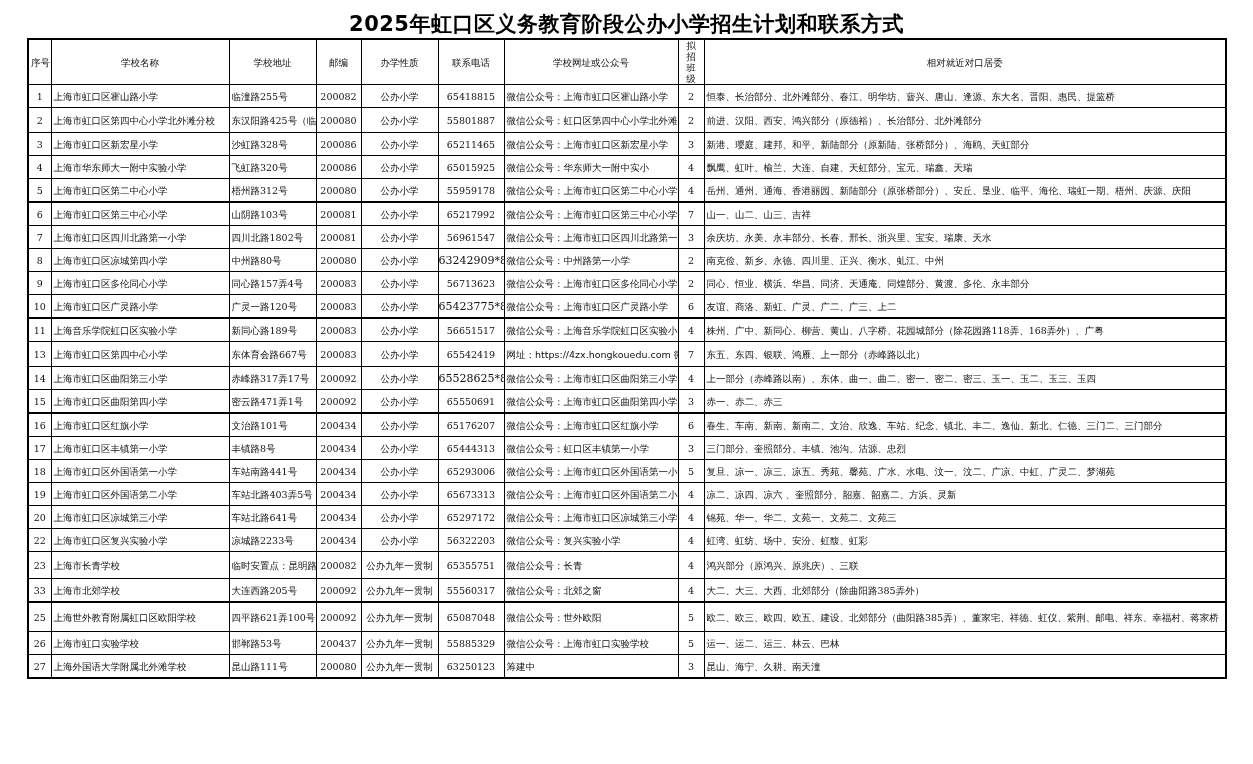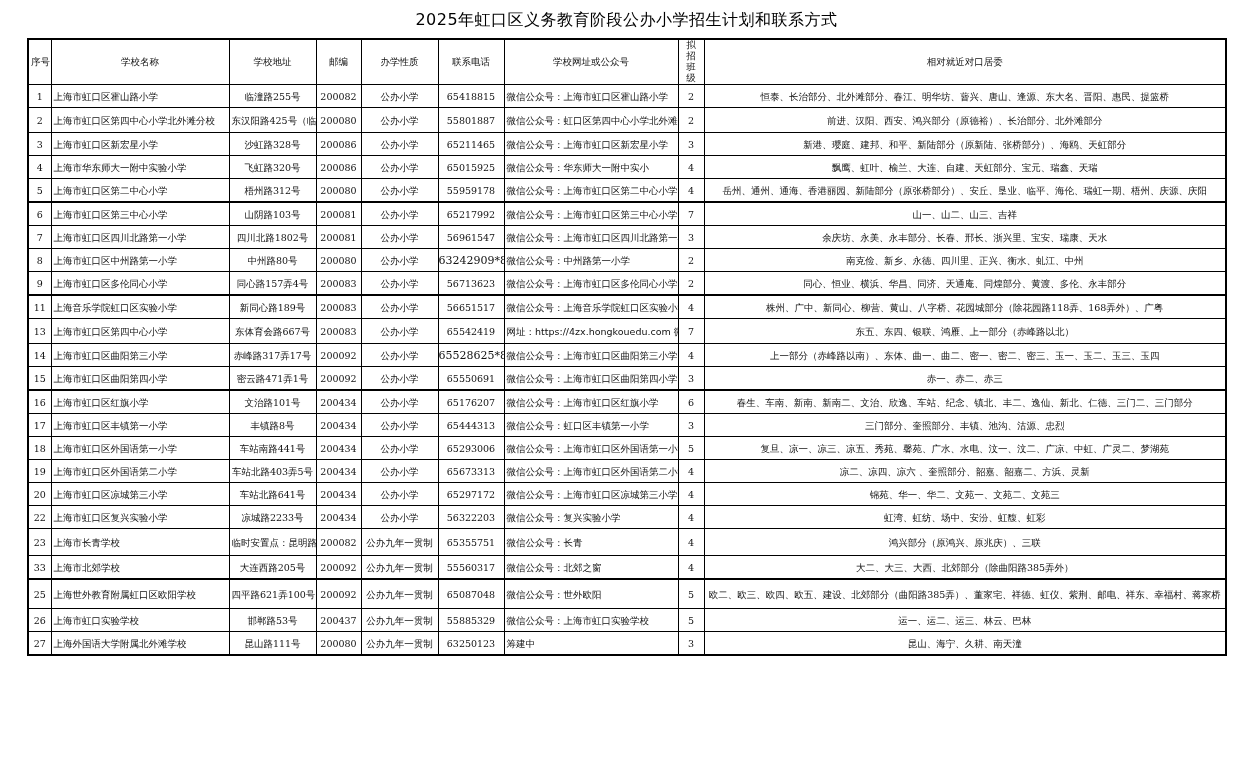--- a/index.html
+++ b/index.html
@@ -1,29 +1,29 @@
 <!DOCTYPE html>
 <html><head>
 <meta charset="utf-8">
 <style>
   html, body { margin: 0; padding: 0; background: #ffffff; }
   body { width: 1253px; height: 764px; overflow: hidden; position: relative; font-family: "DejaVu Serif", "Liberation Serif", serif; color: #111; }
-  .title { position: absolute; top: 10px; left: 0; width: 1253px; text-align: center; font-family: "DejaVu Sans", "Liberation Sans", sans-serif; font-size: 16px; font-weight: normal; letter-spacing: 0.5px; color: #000; }
+  .title { position: absolute; top: 10px; left: 0; width: 1253px; text-align: center; font-family: "DejaVu Sans", "Liberation Sans", sans-serif; font-size: 21px; font-weight: bold; letter-spacing: 0.5px; color: #000; }
   table.grid { position: absolute; top: 38px; left: 27px; width: 1200px; border-collapse: collapse; table-layout: fixed; border: 2px solid #000; }
   table.grid th, table.grid td { border: 1px solid #000; padding: 0 2px; font-size: 9.5px; line-height: 11px; overflow: hidden; white-space: nowrap; }
-  table.grid th { height: 44px; font-weight: normal; text-align: center; font-family: Liberation Serif, serif; font-size: 9.5px; }
+  table.grid th { height: 44px; font-weight: normal; text-align: center; font-family: Liberation Sans, sans-serif; font-size: 9.5px; }
   table.grid td { height: 22px; }
   table.grid tr.thick td { border-top: 2px solid #000; }
   col.c-no { width: 23px; } col.c-name { width: 178px; } col.c-addr { width: 87px; } col.c-zip { width: 45px; }
   col.c-type { width: 77px; } col.c-tel { width: 66px; } col.c-web { width: 174px; } col.c-cls { width: 26px; } col.c-area { width: auto; }
   td.center { text-align: center; }
   td.name { font-size: 10px; }
   td.web { font-size: 7.5px; font-family: "DejaVu Sans", "Liberation Sans", sans-serif; white-space: normal; line-height: 9px; }
   td.tel.small { font-size: 11px; padding: 0; }
-  td.wrap { white-space: normal; text-align: center; }
+  td.wrap { white-space: normal; }
   td.area { font-size: 9.5px; }
 </style>
 </head>
 <body>
 
 <div class="title">2025年虹口区义务教育阶段公办小学招生计划和联系方式</div>
 
 <table class="grid">
   <colgroup>
     <col class="c-no">
@@ -122,39 +122,50 @@
         <td class="wrap">四川北路1802号</td>
         <td class="center">200081</td>
         <td class="center">公办小学</td>
         <td class="center tel">56961547</td>
         <td class="web">微信公众号：上海市虹口区四川北路第一小学</td>
         <td class="center">3</td>
         <td class="area wrap">余庆坊、永美、永丰部分、长春、邢长、浙兴里、宝安、瑞康、天水</td>
       </tr>
       <tr>
         <td class="center">8</td>
-        <td class="name">上海市虹口区中州路第一小学</td>
+        <td class="name">上海市虹口区凉城第四小学</td>
         <td class="wrap">中州路80号</td>
         <td class="center">200080</td>
         <td class="center">公办小学</td>
         <td class="center tel small">63242909*8015</td>
         <td class="web">微信公众号：中州路第一小学</td>
         <td class="center">2</td>
         <td class="area wrap">南克俭、新乡、永德、四川里、正兴、衡水、虬江、中州</td>
       </tr>
       <tr>
         <td class="center">9</td>
         <td class="name">上海市虹口区多伦同心小学</td>
         <td class="wrap">同心路157弄4号</td>
         <td class="center">200083</td>
         <td class="center">公办小学</td>
         <td class="center tel">56713623</td>
         <td class="web">微信公众号：上海市虹口区多伦同心小学</td>
         <td class="center">2</td>
         <td class="area wrap">同心、恒业、横浜、华昌、同济、天通庵、同煌部分、黄渡、多伦、永丰部分</td>
+      </tr>
+      <tr>
+        <td class="center">10</td>
+        <td class="name">上海市虹口区广灵路小学</td>
+        <td class="wrap">广灵一路120号</td>
+        <td class="center">200083</td>
+        <td class="center">公办小学</td>
+        <td class="center tel small">65423775*8038</td>
+        <td class="web">微信公众号：上海市虹口区广灵路小学</td>
+        <td class="center">6</td>
+        <td class="area wrap">友谊、商洛、新虹、广灵、广二、广三、上二</td>
       </tr>
       <tr class="thick">
         <td class="center">11</td>
         <td class="name">上海音乐学院虹口区实验小学</td>
         <td class="wrap">新同心路189号</td>
         <td class="center">200083</td>
         <td class="center">公办小学</td>
         <td class="center tel">56651517</td>
         <td class="web">微信公众号：上海音乐学院虹口区实验小学</td>
         <td class="center">4</td>

